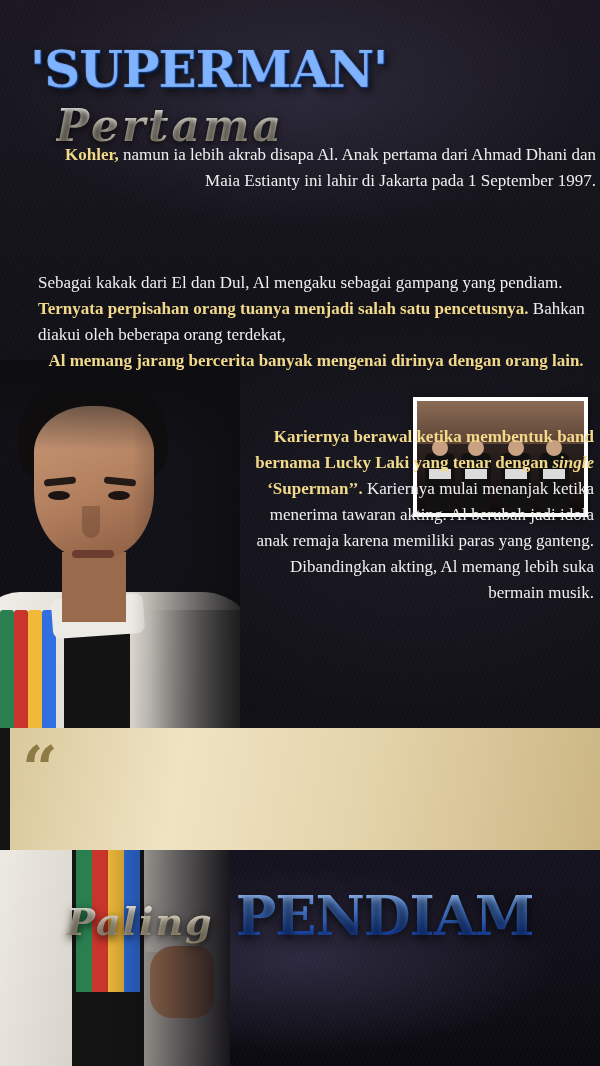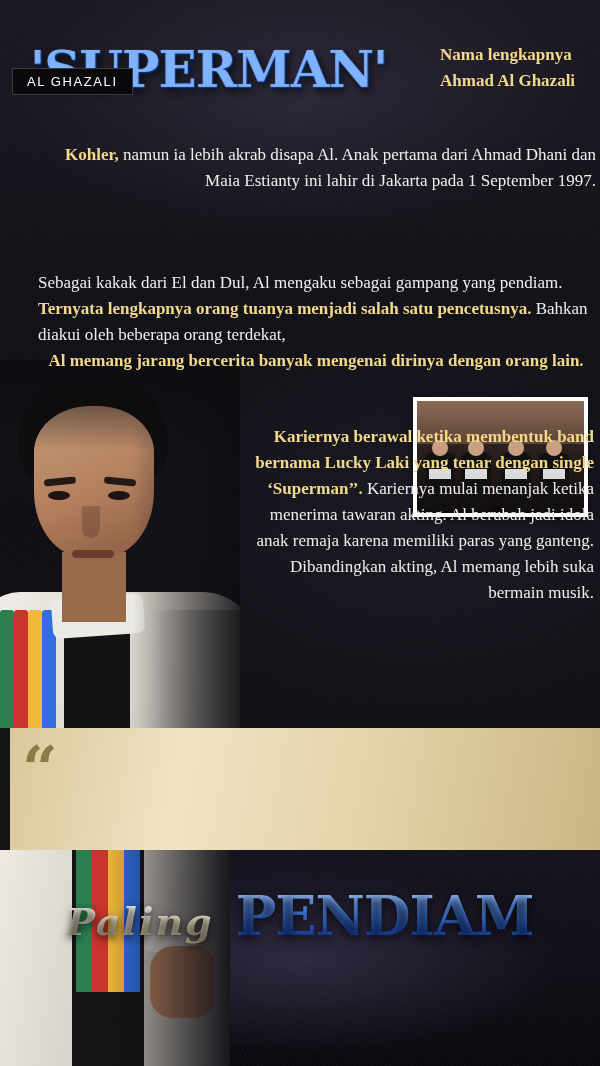--- a/index.html
+++ b/index.html
@@ -119,21 +119,21 @@
   }
   .p2 .hl { color: #f2d98a; font-weight: 700; }
   .p2 .center-rows { display: block; text-align: center; }
 
   
   .p3 {
     left: 222px; top: 424px; width: 356px;
     text-align: right;
   }
   .p3 .hl { color: #f2d98a; font-weight: 700; }
-  .p3 .em { }
+  .p3 .em { font-style: italic; }
 
   
   .band-photo {
     position: absolute;
     left: 413px; top: 397px;
     width: 167px; height: 112px;
     background: #ffffff;
     padding: 4px;
     box-shadow: 0 2px 8px rgba(0,0,0,0.6);
   }
@@ -427,31 +427,30 @@
     <div class="p-eye-l"></div>
     <div class="p-eye-r"></div>
     <div class="p-nose"></div>
     <div class="p-mouth"></div>
     <div class="p-shadow-j"></div>
     <div class="portrait-fade"></div>
   </div>
 
   <div class="headline-wrap">
     <div class="headline-main">'SUPERMAN'</div>
-  </div>
-  <div class="name-tag">AL GHAZALI</div>
-
-  <div class="lead-block">Nama lengkapnya Ahmad Al Ghazali</div>
+    <div class="headline-script">Pertama</div>
+  </div>
+
 
   <div class="para p1">
     <span class="hl">Kohler,</span><span> namun ia lebih akrab disapa Al. Anak pertama dari Ahmad Dhani dan Maia Estianty ini lahir di Jakarta pada 1 September 1997.</span>
   </div>
 
   <div class="para p2">
-    <span>Sebagai kakak dari El dan Dul, Al mengaku sebagai gampang yang pendiam. </span><span class="hl">Ternyata lengkapnya orang tuanya menjadi salah satu pencetusnya.</span><span> Bahkan diakui oleh beberapa orang terdekat, </span><span class="hl center-rows">Al memang jarang bercerita banyak mengenai dirinya dengan orang lain.</span>
+    <span>Sebagai kakak dari El dan Dul, Al mengaku sebagai gampang yang pendiam. </span><span class="hl">Ternyata perpisahan orang tuanya menjadi salah satu pencetusnya.</span><span> Bahkan diakui oleh beberapa orang terdekat, </span><span class="hl center-rows">Al memang jarang bercerita banyak mengenai dirinya dengan orang lain.</span>
   </div>
 
   <div class="band-photo">
     <div class="band-inner">
       <div class="wall"></div>
       <div class="floor"></div>
       <div class="kid k1">
           <span class="shirt-txt"></span>
         </div>
       <div class="kid k2">

